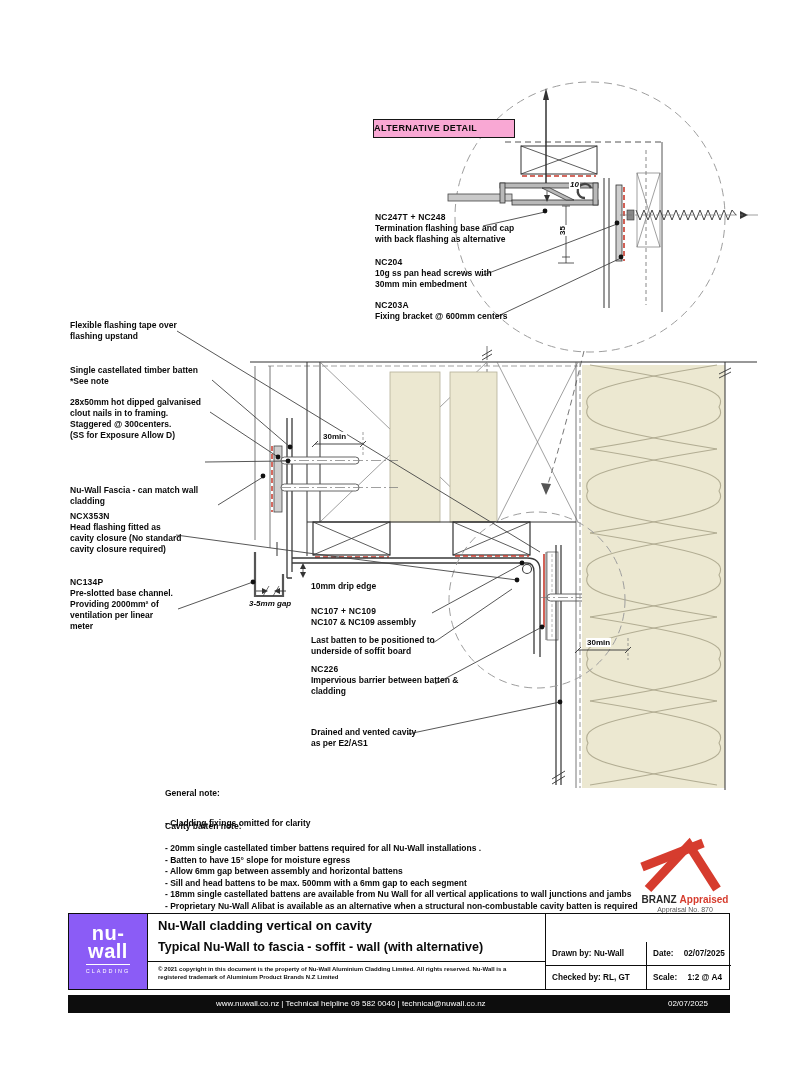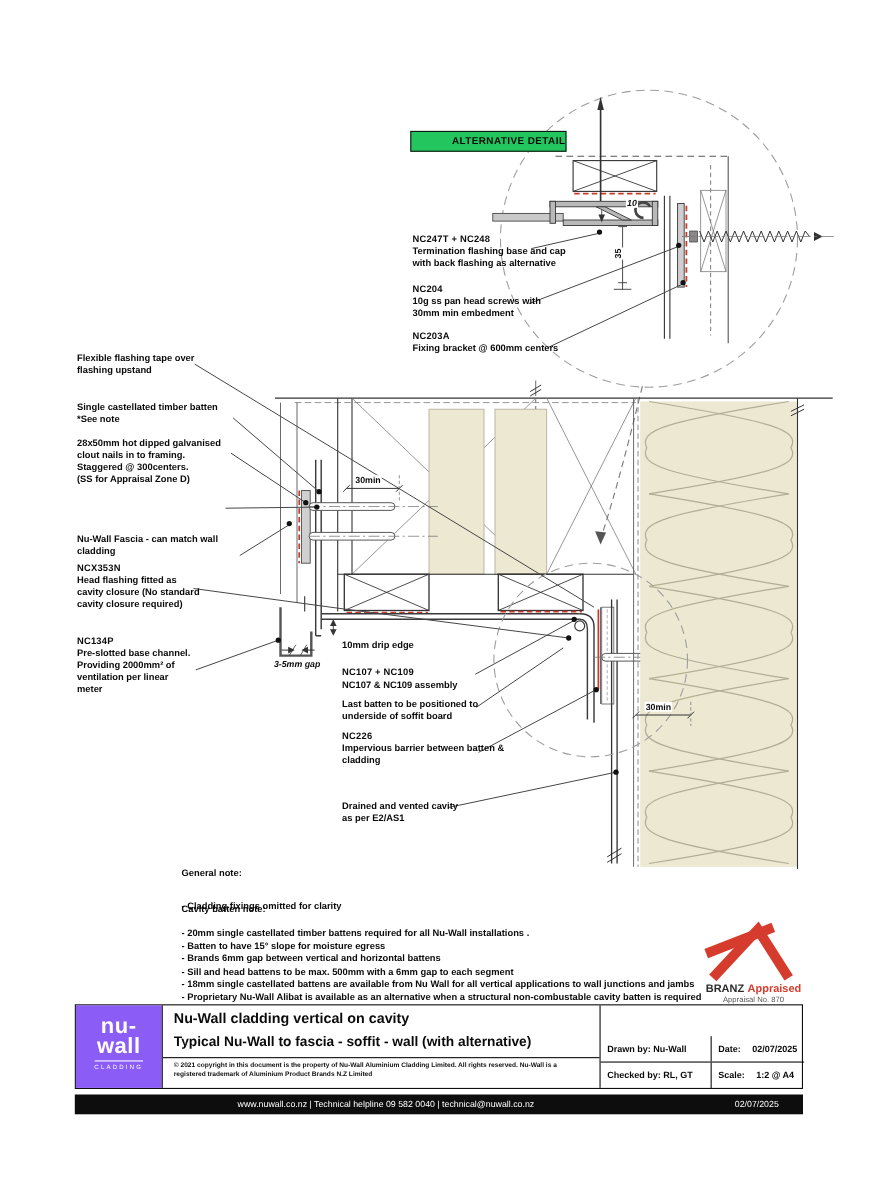--- a/index.html
+++ b/index.html
@@ -5,22 +5,22 @@
   html,body{margin:0;padding:0;background:#ffffff;}
   .page{position:relative;width:800px;height:1080px;background:#fff;overflow:hidden;
         font-family:"Liberation Sans", sans-serif;color:#0a0a0a;}
   svg{position:absolute;left:0;top:0;}
   .lbl{position:absolute;font-size:8.5px;font-weight:bold;line-height:11px;
        white-space:pre-line;color:#0a0a0a;}
   .code{font-weight:bold;letter-spacing:.2px;}
   .dim{position:absolute;font-size:8px;font-weight:bold;background:#fff;padding:0 1px;}
   .vdim{transform:rotate(-90deg);transform-origin:left top;}
   .altbox{position:absolute;left:373px;top:119px;width:140px;height:17px;
-          border:1.4px solid #161616;font-size:9px;font-weight:bold;text-align:right;
-          line-height:17px;letter-spacing:.4px;background:#22c55e;}
+          border:1.4px solid #161616;font-size:9px;font-weight:bold;text-align:left;
+          line-height:17px;letter-spacing:.4px;background:#f9a8d4;}
   .notes{position:absolute;left:165px;font-size:8.5px;font-weight:bold;line-height:11px;}
   
   .tb{position:absolute;left:68px;top:913px;width:662px;height:77px;
       border:1.7px solid #0d0d0d;box-sizing:border-box;}
   .tb-logo{position:absolute;left:0;top:0;width:78px;height:100%;background:#8b5cf6;
            color:#fff;text-align:center;}
   .tb-logo .l1{font-size:20px;font-weight:bold;line-height:18px;margin-top:10px;letter-spacing:.5px;}
   .tb-logo .l2{font-size:20px;font-weight:bold;line-height:18px;letter-spacing:.5px;}
   .tb-logo .rule{width:44px;height:1px;background:#fff;margin:4px auto 3px auto;}
   .tb-logo .l3{font-size:5.5px;letter-spacing:2px;}
@@ -278,21 +278,21 @@
   <div class="dim" style="left:569px;top:180px;font-style:italic;">10</div>
   <div class="dim vdim" style="left:558px;top:236px;">35</div>
 
   <div class="lbl" style="left:70px;top:320px;">Flexible flashing tape over
 flashing upstand</div>
   <div class="lbl" style="left:70px;top:365px;">Single castellated timber batten
 *See note</div>
   <div class="lbl" style="left:70px;top:397px;">28x50mm hot dipped galvanised
 clout nails in to framing.
 Staggered @ 300centers.
-(SS for Appraisal Zone D)</div>
+(SS for Exposure Allow D)</div>
   <div class="lbl" style="left:70px;top:485px;">Nu-Wall Fascia - can match wall
 cladding</div>
   <div class="lbl code" style="left:70px;top:511px;">NCX353N</div>
   <div class="lbl" style="left:70px;top:522px;">Head flashing fitted as
 cavity closure (No standard
 cavity closure required)</div>
   <div class="lbl code" style="left:70px;top:577px;">NC134P</div>
   <div class="lbl" style="left:70px;top:588px;">Pre-slotted base channel.
 Providing 2000mm² of
 ventilation per linear
@@ -311,21 +311,21 @@
 
   <div class="dim" style="left:322px;top:432px;">30min</div>
   <div class="dim" style="left:586px;top:638px;">30min</div>
   <div class="dim" style="left:248px;top:599px;font-style:italic;">3-5mm gap</div>
 
   <div class="notes" style="top:788px;">General note:</div>
   <div class="notes" style="top:800px;margin-top:18px;">- Cladding fixings omitted for clarity</div>
   <div class="notes" style="top:821px;">Cavity batten note:</div>
   <div class="notes" style="top:843px;">- 20mm single castellated timber battens required for all Nu-Wall installations .</div>
   <div class="notes" style="top:855px;">- Batten to have 15° slope for moisture egress</div>
-  <div class="notes" style="top:866px;">- Brands 6mm gap between vertical and horizontal battens</div>
+  <div class="notes" style="top:866px;">- Allow 6mm gap between assembly and horizontal battens</div>
   <div class="notes" style="top:878px;">- Sill and head battens to be max. 500mm with a 6mm gap to each segment</div>
   <div class="notes" style="top:889px;">- 18mm single castellated battens are available from Nu Wall for all vertical applications to wall junctions and jambs</div>
   <div class="notes" style="top:901px;">- Proprietary Nu-Wall Alibat is available as an alternative when a structural non-combustable cavity batten is required</div>
 
   <div class="branz">
     <div class="line1">
       <span class="b1">BRANZ</span><span class="b2">Appraised</span>
     </div>
     <div class="line2">Appraisal No. 870</div>
   </div>

